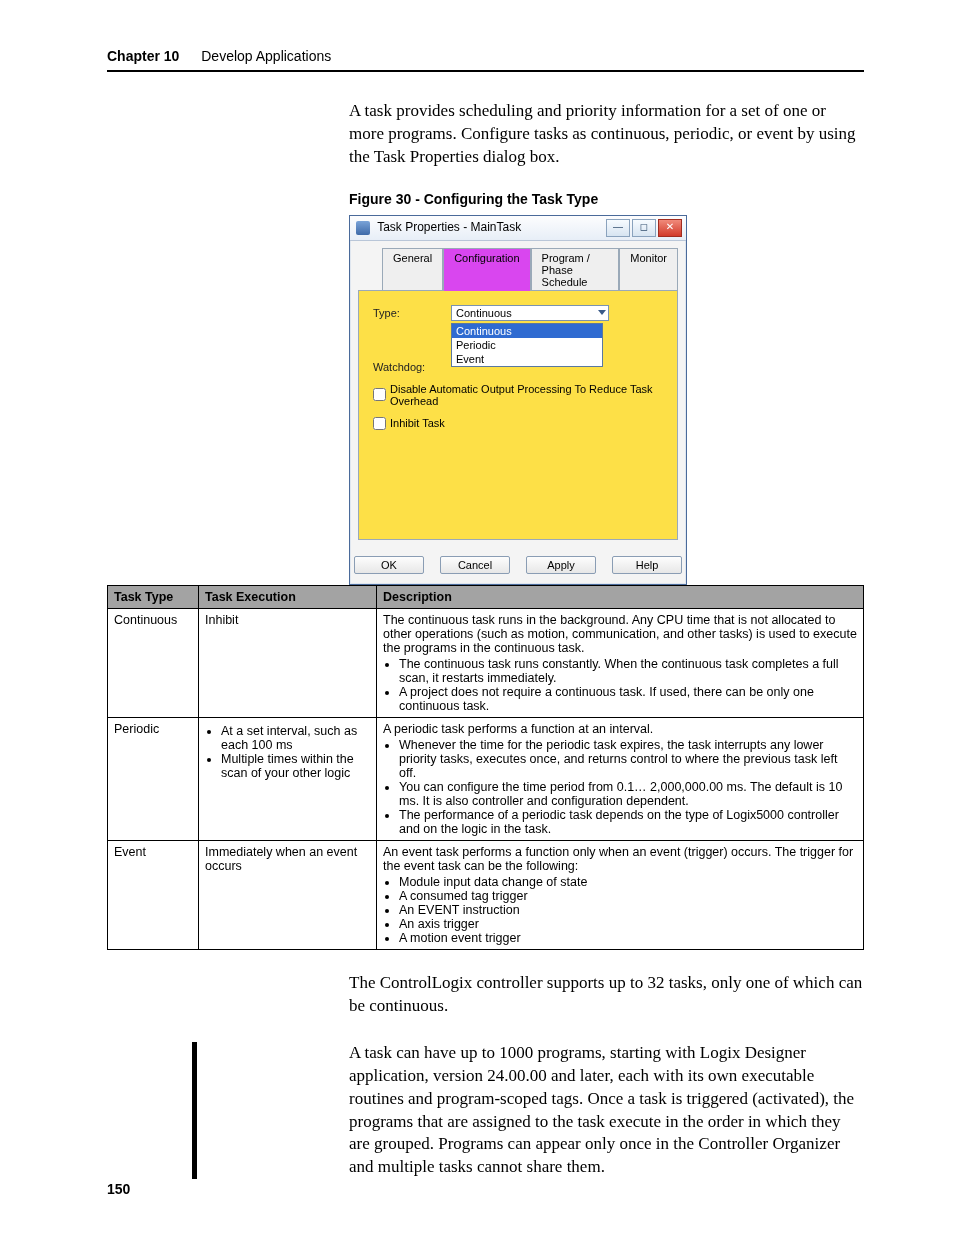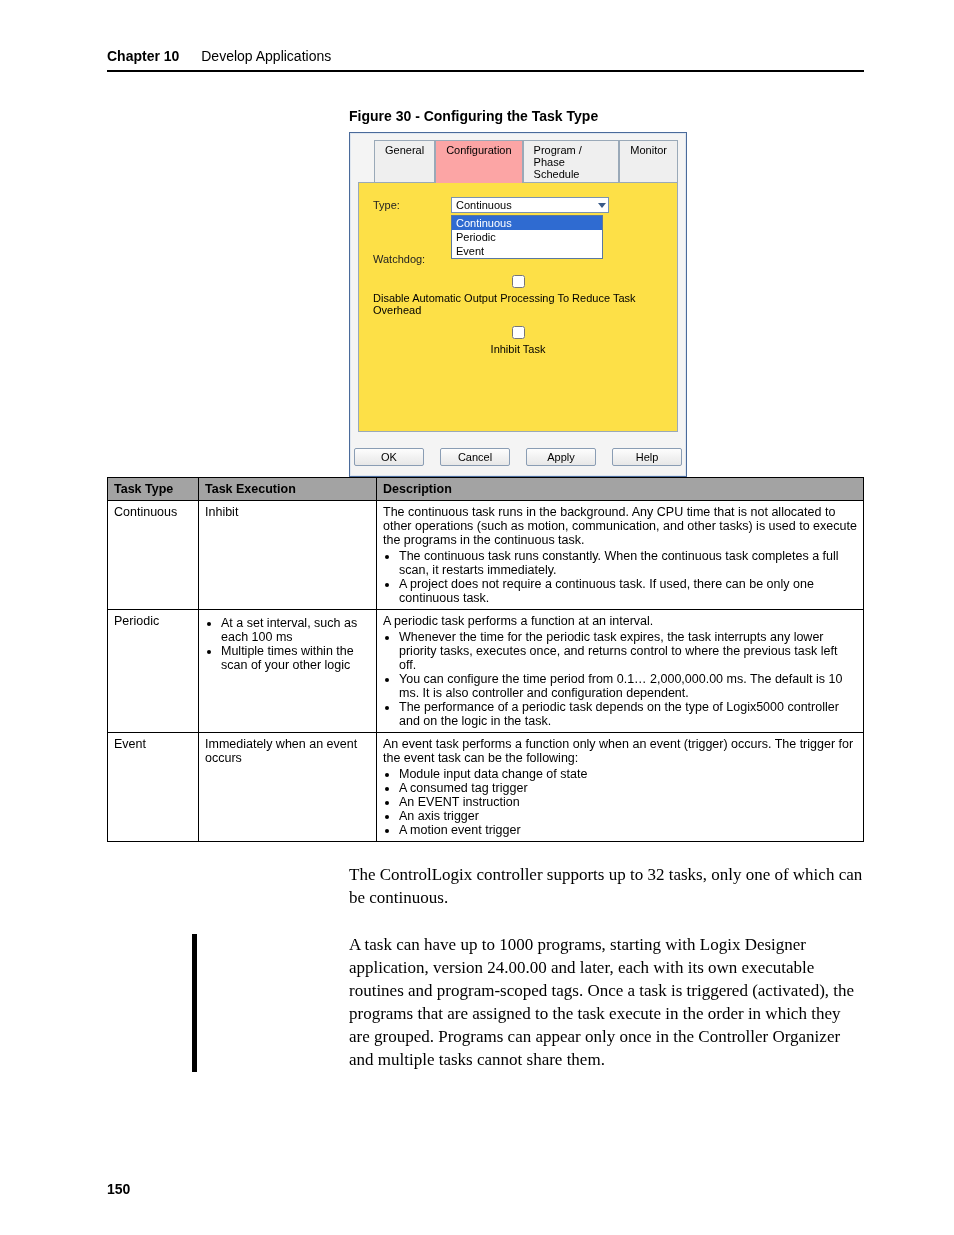--- a/index.html
+++ b/index.html
@@ -18,21 +18,21 @@
     width: 954px;
     height: 1235px;
     padding: 48px 90px 0 107px;
     box-sizing: border-box;
   }
   .running-head {
     font-family: "Segoe UI", Arial, sans-serif;
     font-size: 14px;
     padding-bottom: 6px;
     border-bottom: 2px solid #000;
-    margin-bottom: 36px;
+    margin-bottom: 28px;
   }
   .running-head .chap {
     font-weight: 700;
     margin-right: 18px;
   }
   .body-col {
     margin-left: 242px;
     font-size: 17px;
     line-height: 1.35;
   }
@@ -81,32 +81,33 @@
   }
   .winbtn.close {
     background: linear-gradient(#f08a7a,#d23a2a);
     border-color: #a02c20;
     color: #fff;
   }
   .tabstrip {
     display: flex;
     padding: 6px 8px 0 24px;
     gap: 0;
+    margin-left: 8px;
   }
   .tab {
     padding: 3px 10px;
     border: 1px solid #9aa9b8;
     border-bottom: none;
     background: #efefef;
     font-size: 11px;
     position: relative;
     top: 1px;
   }
   .tab.active {
-    background: #fca5a5;
+    background: #d946ef;
     z-index: 2;
   }
   .tabbody {
     margin: 0 8px 8px 8px;
     border: 1px solid #9aa9b8;
     background: #fde047;
     padding: 14px 14px 14px 14px;
     min-height: 220px;
     position: relative;
   }
@@ -133,21 +134,21 @@
     left: 92px;
     top: 32px;
     width: 150px;
     border: 1px solid #5a78a0;
     background: #fff;
     font-size: 11px;
     z-index: 5;
   }
   .dropdown div { padding: 1px 4px; }
   .dropdown .sel { background: #2f6bd1; color: #fff; }
-  .chk { margin: 10px 0 4px 0; font-size: 11px; display: flex; align-items: center; gap: 4px; flex-direction: column; }
+  .chk { margin: 10px 0 4px 0; font-size: 11px; display: flex; align-items: center; gap: 4px; }
   .chk input { margin: 0; }
   .dlgbtns {
     display: flex;
     justify-content: center;
     gap: 16px;
     padding: 8px 0 10px 0;
   }
   .dlgbtn {
     border: 1px solid #8a9db4;
     background: linear-gradient(#fdfdfd,#e7e7e7);
@@ -235,24 +236,36 @@
 </head>
 <body>
 
 <div class="page">
 
   <div class="running-head">
     <span class="chap">Chapter 10</span>
     <span>Develop Applications</span>
   </div>
 
+  <div class="body-col">A task provides scheduling and priority information for a set of one or more programs. Configure tasks as continuous, periodic, or event by using the Task Properties dialog box.</div>
 
   <div class="fig-caption">Figure 30 - Configuring the Task Type</div>
 
   <div class="dialog">
+    <div class="titlebar">
+      <div>
+        <span class="icon"></span>
+        <span>Task Properties - MainTask</span>
+      </div>
+      <div class="winbtns">
+        <div class="winbtn">—</div>
+        <div class="winbtn">◻</div>
+        <div class="winbtn close">✕</div>
+      </div>
+    </div>
     <div class="tabstrip">
       <div class="tab">General</div>
       <div class="tab active">Configuration</div>
       <div class="tab">Program / Phase Schedule</div>
       <div class="tab">Monitor</div>
     </div>
     <div class="tabbody">
       <div class="formrow">
         <label>Type:</label>
         <div class="combo">

